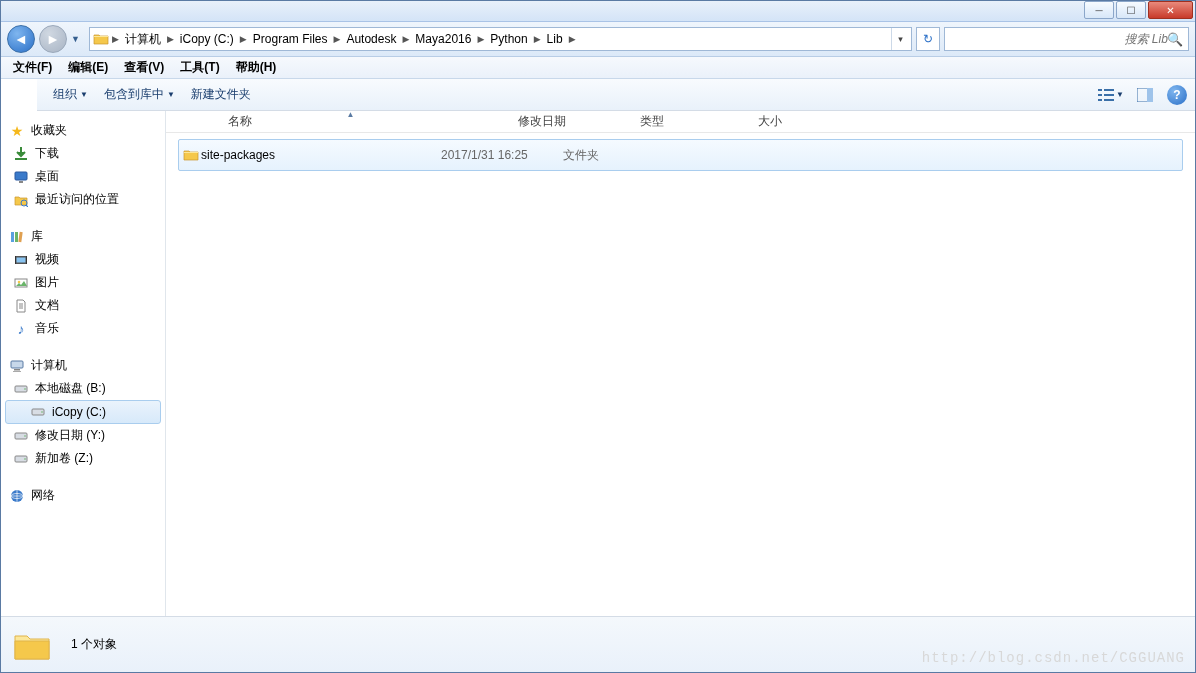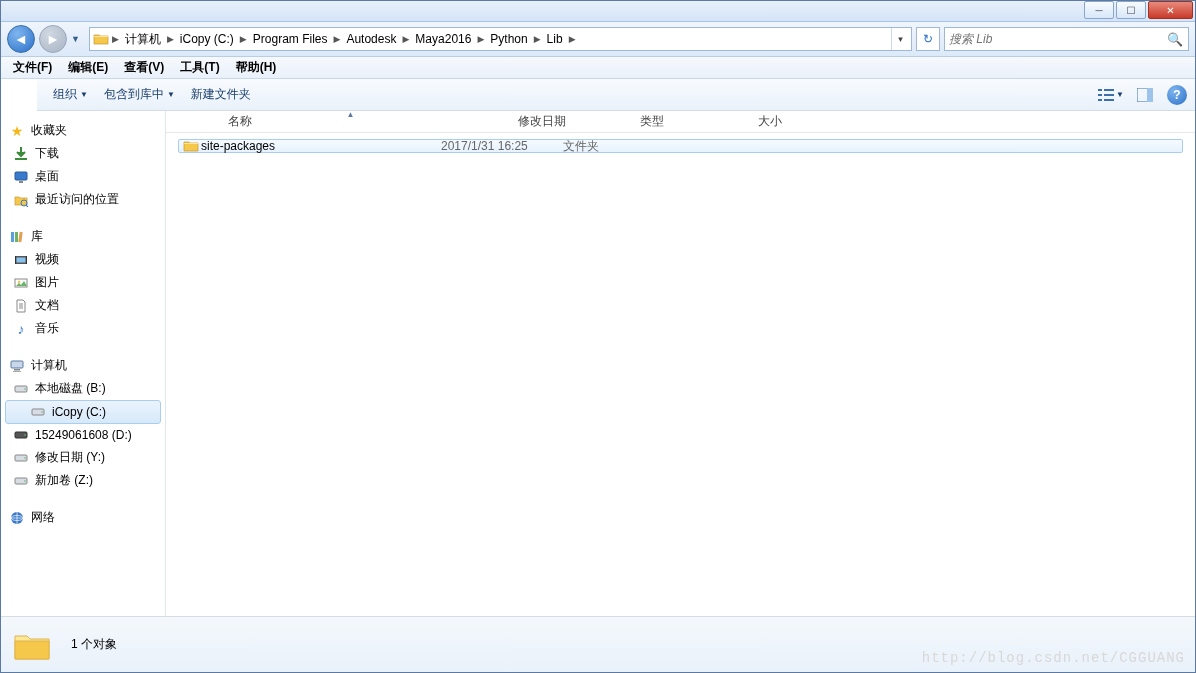--- a/index.html
+++ b/index.html
@@ -19,21 +19,21 @@
 .navbtn.fwd { background: radial-gradient(circle at 35% 30%, #d0d8e2, #a8b4c4); border-color:#9aa8ba; }
 .navdrop { width:14px; font-size:9px; color:#365f8f; cursor:pointer; }
 .addrbar { flex:1; height:24px; background:#fff; border:1px solid #9fb8d6; display:flex; align-items:center; padding:0 2px; }
 .foldericon { width:18px; height:18px; display:inline-flex; align-items:center; justify-content:center; }
 .foldericon svg { width:16px; height:16px; }
 .crumb { font-size:12px; color:#000; padding:0 4px; cursor:pointer; display:flex; align-items:center; height:100%; }
 .sep { font-size:9px; color:#555; padding:0 2px; }
 .addrdrop { width:18px; text-align:center; font-size:9px; color:#444; border-left:1px solid #ccd9e8; cursor:pointer; height:100%; display:flex; align-items:center; justify-content:center; }
 .refresh { width:24px; height:24px; border:1px solid #9fb8d6; background:#fff; display:flex; align-items:center; justify-content:center; font-size:12px; color:#2a6fc7; cursor:pointer; }
 .searchbox { width:245px; height:24px; border:1px solid #9fb8d6; background:#fff; display:flex; align-items:center; padding:0 4px; }
-.searchbox input { flex:1; border:none; outline:none; font-size:12px; font-style:italic; color:#888; background:transparent; }
+.searchbox input { flex:1; border:none; outline:none; font-size:12px; font-style:italic; color:#888; background:transparent;text-align:right; }
 .searchicon { font-size:13px; color:#3a6fa8; cursor:pointer; }
 
 
 .menubar { height:22px; background:linear-gradient(#f6f9fd,#eaf1fa); display:flex; align-items:center; padding:0 4px; border-bottom:1px solid #c8d8ea; font-size:12px; }
 .menuitem { padding:2px 8px; cursor:pointer;font-weight:bold; }
 
 
 .toolbar { height:32px; background:linear-gradient(#f8fbfe,#e9f1fa); display:flex; align-items:center; padding:0 8px; border-bottom:1px solid #d4dce6; font-size:12px;margin-left:36px; }
 .toolbtn { padding:4px 8px; color:#1a3e6e; cursor:pointer; display:flex; align-items:center; gap:3px; }
 .dropar { font-size:8px; }
@@ -54,21 +54,21 @@
 
 .content { flex:1; font-size:12px; position:relative; }
 .colheads { display:flex; height:22px; align-items:center; border-bottom:1px solid #e8e8e8; color:#444; padding-left:12px; }
 .colheads > div { padding:0 6px; cursor:pointer; position:relative; border-right:1px solid transparent; }
 .col-name { width:258px;margin-left:44px; }
 .col-date { width:122px;margin-left:32px; }
 .col-type { width:118px; }
 .col-size { width:90px; }
 .sortarrow { position:absolute; top:-3px; left:50%; transform:translateX(-50%); font-size:8px; color:#5a7aa3; }
 .items { padding:6px 12px; }
-.filerow { display:flex; align-items:center; height:14px; padding:0 4px; cursor:pointer; border:1px solid transparent; border-radius:2px; }
+.filerow { display:flex; align-items:center; height:32px; padding:0 4px; cursor:pointer; border:1px solid transparent; border-radius:2px; }
 .filerow.sel { background:linear-gradient(#f5faff,#e6f2fd); border-color:#a9cdee; }
 .filerow .ic { width:18px; display:flex; align-items:center; }
 .filerow .nm { width:240px; }
 .filerow .dt { width:122px; color:#666; }
 .filerow .tp { width:118px; color:#666; }
 .filerow .sz { width:90px; color:#666; }
 
 
 .statusbar { height:56px; border-top:1px solid #d4dce6; background:linear-gradient(#f4f8fc,#e9f1fa); display:flex; align-items:center; padding:0 10px; font-size:12px; position:relative; }
 .bigfolder { width:42px; height:42px; margin-right:18px; }
@@ -274,29 +274,20 @@
               <svg width="14" height="14" viewBox="0 0 14 10">
                 <rect x="1" y="2" width="12" height="6" rx="1" fill="#d8dde4" stroke="#888"></rect>
                 <circle cx="11" cy="5" r="0.8" fill="#6ab46a"></circle>
               </svg>
             </span>
           <span>iCopy (C:)</span>
         </div>
         <div class="navitem">
           <span class="ico">
               <svg width="14" height="14" viewBox="0 0 14 10">
-                <rect x="1" y="2" width="12" height="6" rx="1" fill="#555" stroke="#333"></rect>
-                <circle cx="11" cy="5" r="0.8" fill="#6ab46a"></circle>
-              </svg>
-            </span>
-          <span>15249061608 (D:)</span>
-        </div>
-        <div class="navitem">
-          <span class="ico">
-              <svg width="14" height="14" viewBox="0 0 14 10">
                 <rect x="1" y="2" width="12" height="6" rx="1" fill="#d8dde4" stroke="#888"></rect>
                 <circle cx="11" cy="5" r="0.8" fill="#6ab46a"></circle>
               </svg>
             </span>
           <span>修改日期 (Y:)</span>
         </div>
         <div class="navitem">
           <span class="ico">
               <svg width="14" height="14" viewBox="0 0 14 10">
                 <rect x="1" y="2" width="12" height="6" rx="1" fill="#d8dde4" stroke="#888"></rect>

